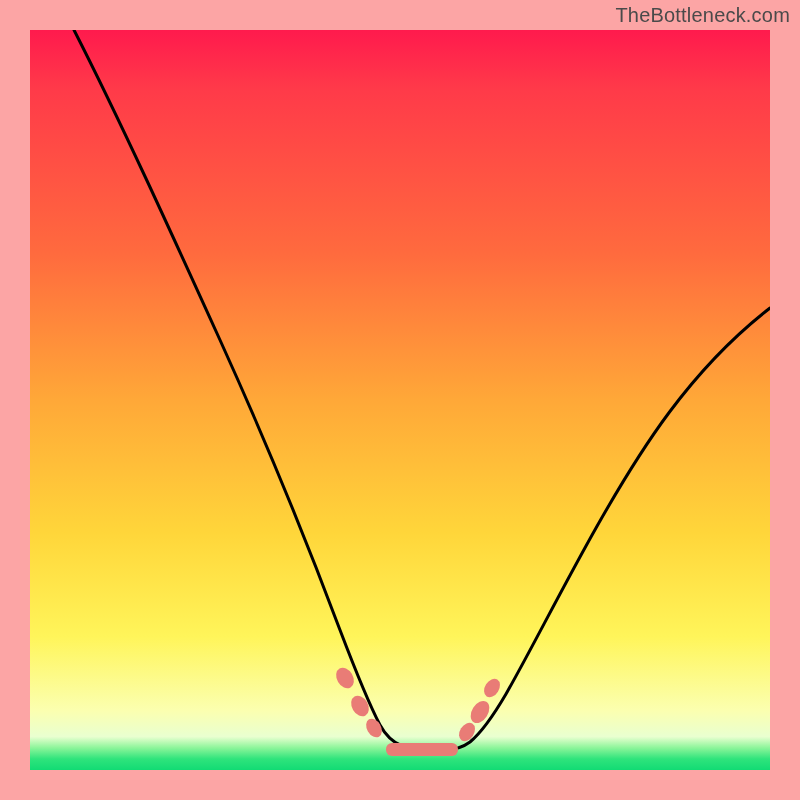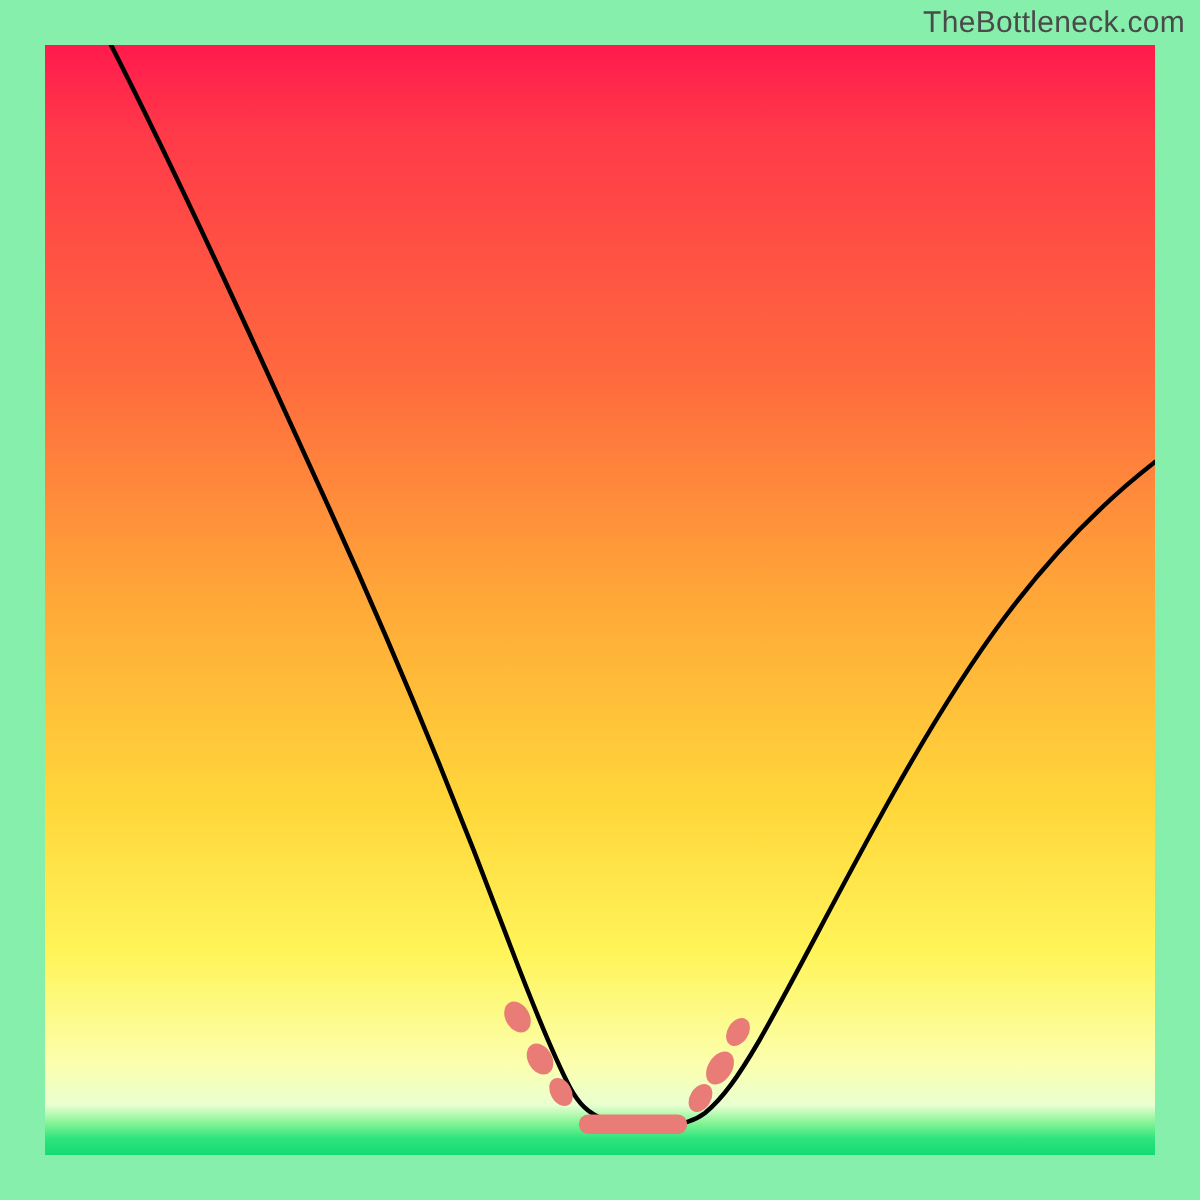--- a/index.html
+++ b/index.html
@@ -10,21 +10,21 @@
     background: #000;
     overflow: hidden;
     font-family: Arial, Helvetica, sans-serif;
   }
   .frame {
     position: absolute;
     left: 0;
     top: 0;
     width: 800px;
     height: 800px;
-    background: #86efac;
+    background: #fca5a5;
   }
   .plot {
     position: absolute;
     left: 30px;
     top: 30px;
     width: 740px;
     height: 740px;
     
     background: linear-gradient(
       to bottom,

